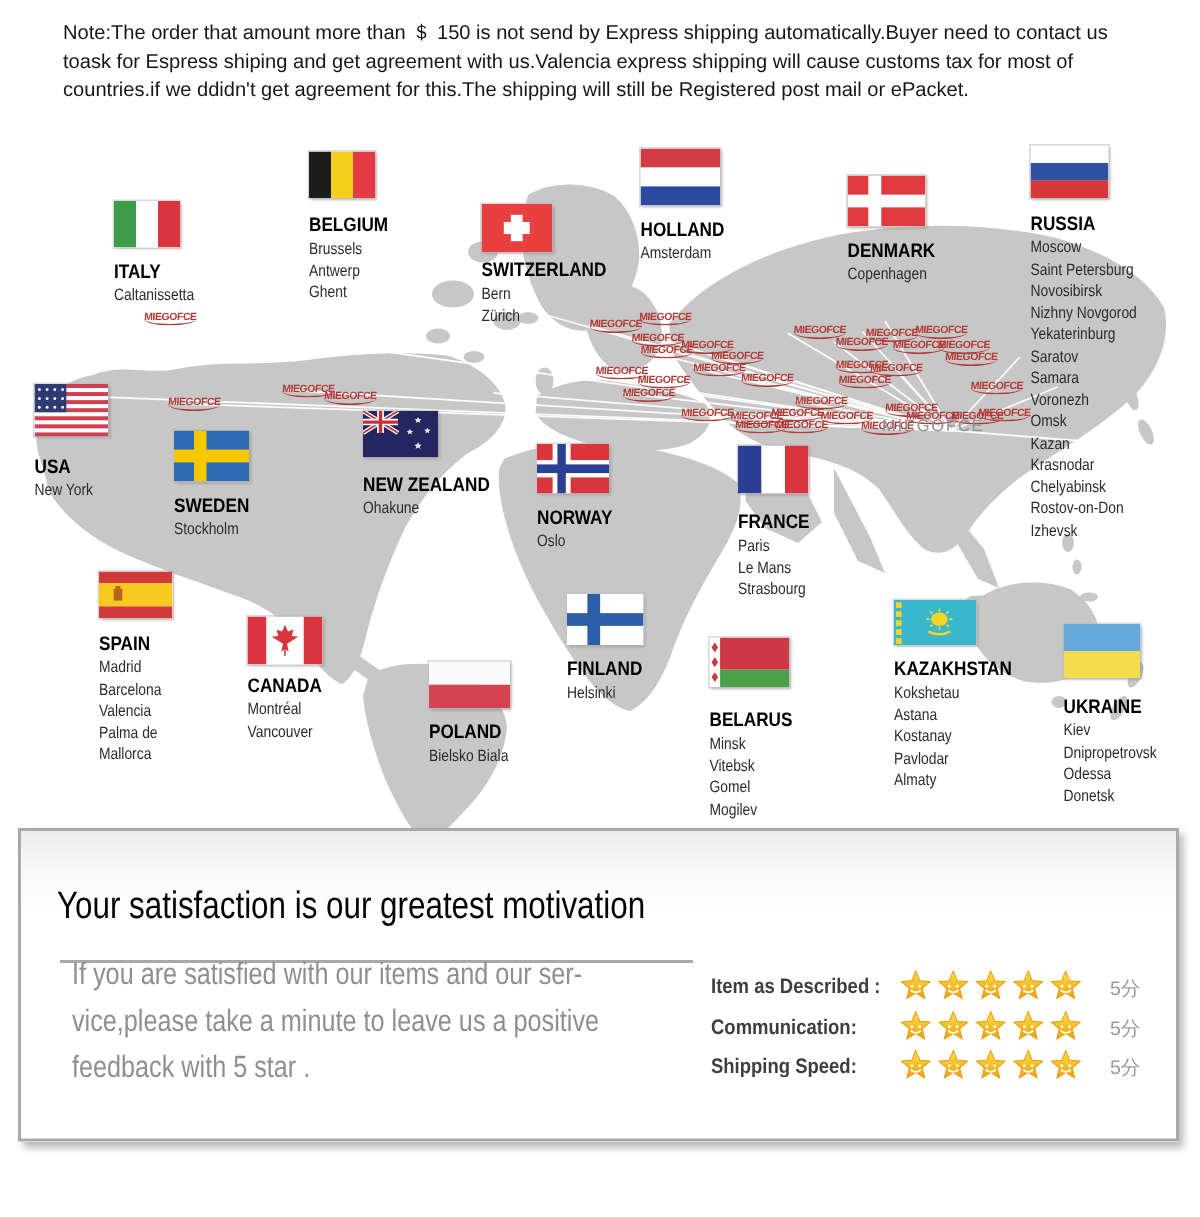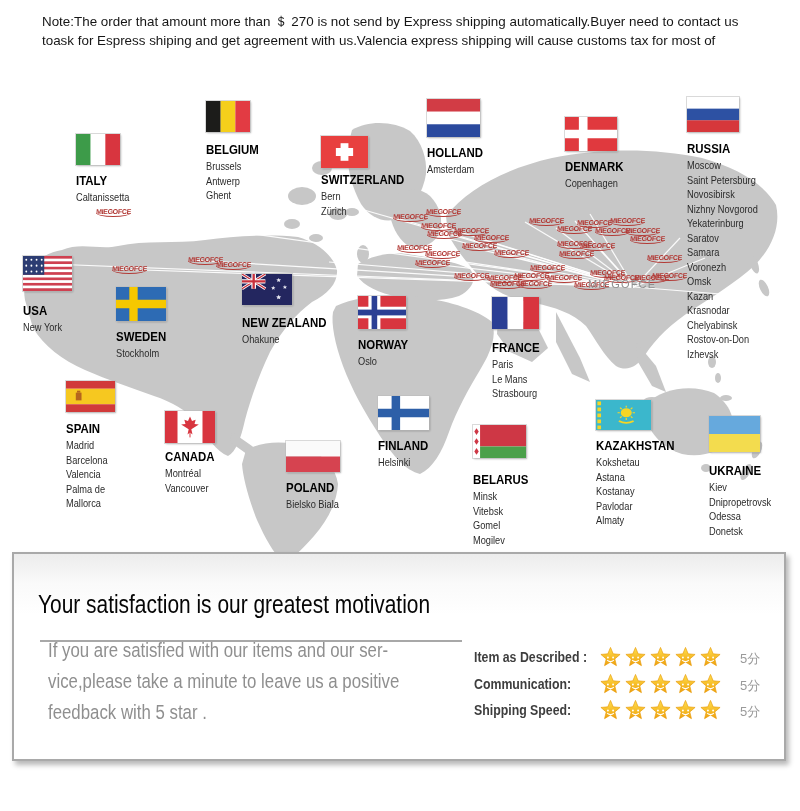--- a/index.html
+++ b/index.html
@@ -48,22 +48,23 @@
   <svg width="0" height="0" style="position:absolute" aria-hidden="true">
     <defs>
       <linearGradient id="goldgrad" x1="0" y1="0" x2="0" y2="1">
         <stop offset="0" stop-color="#ffdf4d"></stop>
         <stop offset="1" stop-color="#efa00b"></stop>
       </linearGradient>
     </defs>
   </svg>
 
   <div class="note">
-    <div>Note:The order that amount more than ＄ 270 is not send by Express shipping automatically.Buyer need to contact us</div>
+    <div>Note:The order that amount more than ＄ 150 is not send by Express shipping automatically.Buyer need to contact us</div>
     <div>toask for Espress shiping and get agreement with us.Valencia express shipping will cause customs tax for most of</div>
+    <div>countries.if we ddidn't get agreement for this.The shipping will still be Registered post mail or ePacket.</div>
   </div>
 
   <div class="map">
 
     <svg class="layer" viewBox="0 80 800 480">
       <g fill="#c7c7c7">
         <path d="M25,300 C20,272 38,254 62,250 C80,242 100,250 118,246 C145,240 175,244 205,240 C235,236 268,234 298,237 C318,243 333,255 337,270 C338,283 328,294 312,302 C296,314 282,330 270,352 C259,375 251,398 245,420 C241,438 236,452 228,456 C217,452 206,436 196,422 C186,410 172,402 154,396 C132,388 108,380 85,370 C62,360 44,346 33,328 Z"></path>
         <path d="M232,432 L252,446 266,458 272,466 260,464 244,452 230,442 Z"></path>
         <path d="M352,130 C368,120 394,121 410,131 C422,142 427,158 426,174 C423,192 414,208 400,218 C386,224 371,219 361,204 C352,188 347,168 347,150 Z"></path>
         <ellipse cx="302" cy="196" rx="14" ry="9"></ellipse>

